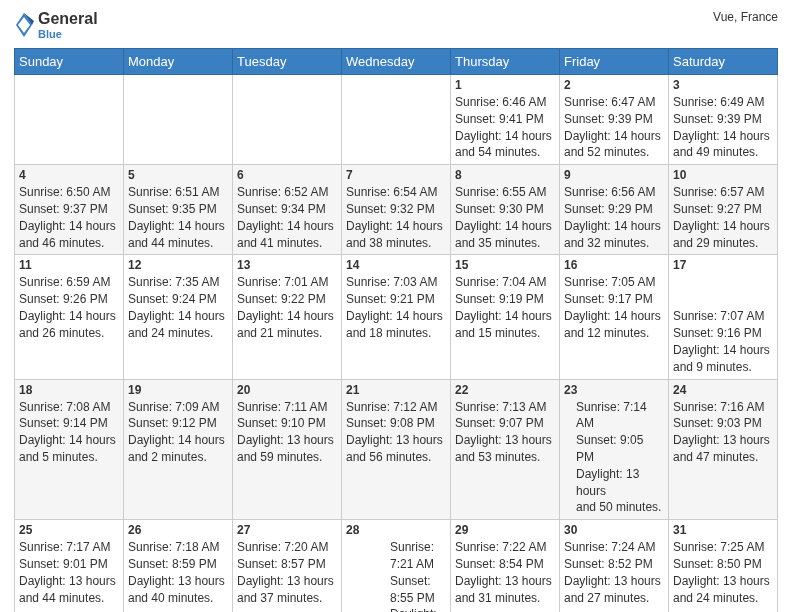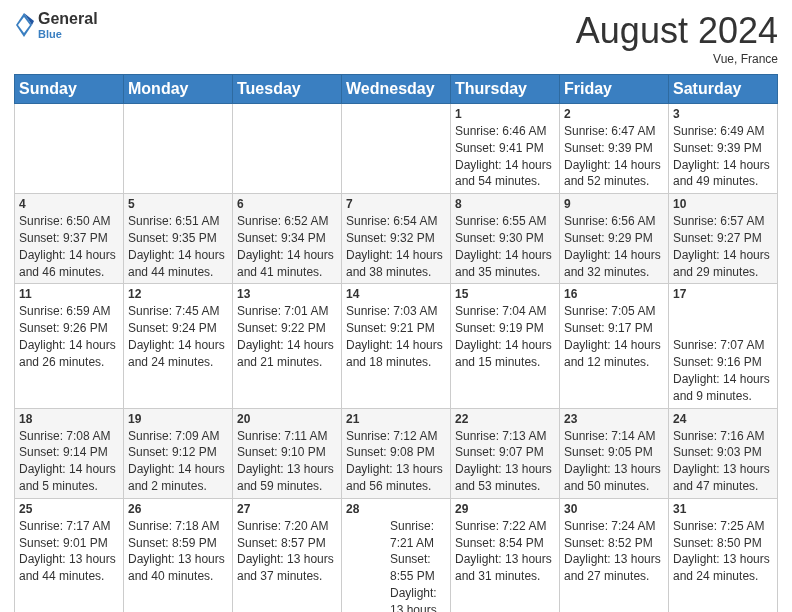--- a/index.html
+++ b/index.html
@@ -47,22 +47,22 @@
     .calendar {
       flex: 1;
       border: 1px solid #ccc;
       border-collapse: collapse;
       width: 100%;
       table-layout: fixed;
     }
     .calendar th {
       background: #3a7fc1;
       color: #fff;
-      font-size: 16px;
-      font-weight: bold;
+      font-size: 13px;
+      font-weight: normal;
       padding: 5px 4px;
       text-align: left;
       border: 1px solid #2e6aa0;
     }
     .calendar td {
       border: 1px solid #ccc;
       vertical-align: top;
       padding: 3px 4px;
       font-size: 9.5px;
       color: #333;
@@ -101,21 +101,20 @@
         <polygon points="10,2 18,14 10,26 2,14" fill="#3a7fc1"></polygon>
         <polygon points="10,6 16,14 10,22 4,14" fill="#fff"></polygon>
         <polygon points="10,2 20,10 18,14" fill="#2255a0"></polygon>
       </svg>
       <div>
         <div style="font-size:16px;font-weight:bold;color:#333;">General</div>
         <div style="font-size:11px;font-weight:bold;color:#3a7fc1;">Blue</div>
       </div>
     </div>
     <div class="title-block">
-      <div class="month-title">August 2024</div>
       <div class="location">Vue, France</div>
     </div>
   </div>
 
   <table class="calendar">
     <thead>
       <tr>
       <th>Sunday</th>
           <th>Monday</th>
           <th>Tuesday</th>
@@ -207,21 +206,21 @@
         <tr>
           <td>
             <span class="day-num">11</span>
             <div class="day-info" style="white-space: pre-line;">Sunrise: 6:59 AM
 Sunset: 9:26 PM
 Daylight: 14 hours
 and 26 minutes.</div>
           </td>
           <td>
             <span class="day-num">12</span>
-            <div class="day-info" style="white-space: pre-line;">Sunrise: 7:45 AM
+            <div class="day-info" style="white-space: pre-line;">Sunrise: 7:35 AM
 Sunset: 9:24 PM
 Daylight: 14 hours
 and 24 minutes.</div>
           </td>
           <td>
             <span class="day-num">13</span>
             <div class="day-info" style="white-space: pre-line;">Sunrise: 7:01 AM
 Sunset: 9:22 PM
 Daylight: 14 hours
 and 21 minutes.</div>
@@ -286,21 +285,21 @@
           </td>
           <td>
             <span class="day-num">22</span>
             <div class="day-info" style="white-space: pre-line;">Sunrise: 7:13 AM
 Sunset: 9:07 PM
 Daylight: 13 hours
 and 53 minutes.</div>
           </td>
           <td>
             <span class="day-num">23</span>
-            <div class="day-info" style="white-space: pre-line;">Sunrise: 7:14 AM
+            <div class="day-info" style="white-space: pre-line; margin-left: 12px;">Sunrise: 7:14 AM
 Sunset: 9:05 PM
 Daylight: 13 hours
 and 50 minutes.</div>
           </td>
           <td>
             <span class="day-num">24</span>
             <div class="day-info" style="white-space: pre-line;">Sunrise: 7:16 AM
 Sunset: 9:03 PM
 Daylight: 13 hours
 and 47 minutes.</div>

